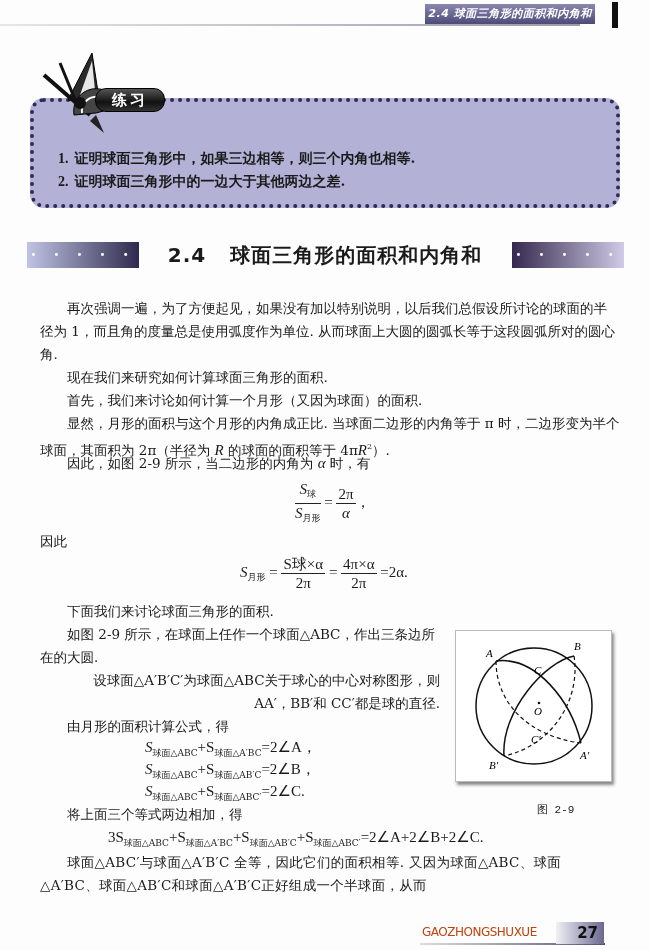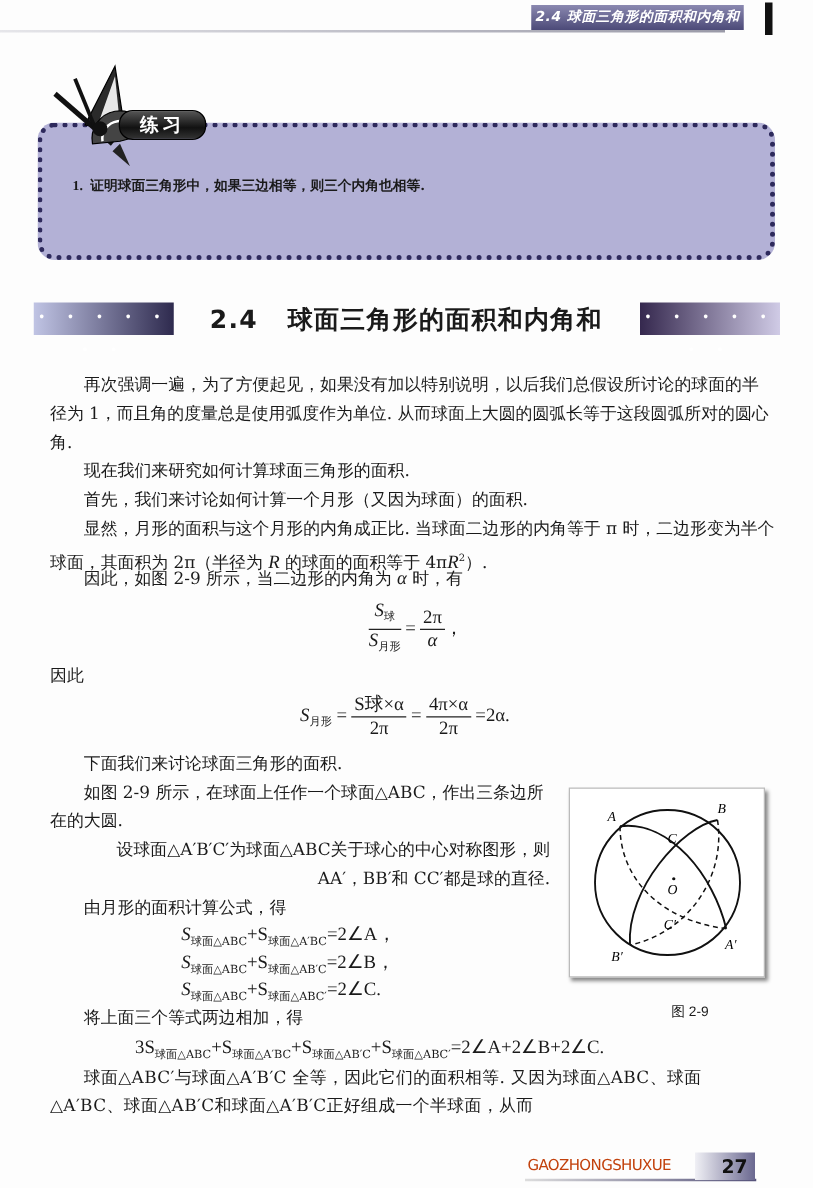--- a/index.html
+++ b/index.html
@@ -25,21 +25,21 @@
   .practice-label {
     position:absolute; left:95px; top:88px; width:68px; height:22px; border-radius:11px;
     background:linear-gradient(to bottom,#555 0%,#111 60%,#333 100%);
     border:1px solid #000; color:#fff; font-family:"DejaVu Sans", sans-serif; font-weight:bold;
     font-size:15px; line-height:22px; text-align:center; letter-spacing:3px;
   }
   .practice-box {
     position:absolute; left:30px; top:98px; width:590px; height:110px;
     background:#b3b1d6; border:4px dotted #2e2a5c; border-radius:14px; box-sizing:border-box;
   }
-  .practice-list { position:absolute; left:58px; top:137px; font-size:11px; line-height:23px; font-weight:bold; font-family:"DejaVu Serif", serif; }
+  .practice-list { position:absolute; left:58px; top:147px; font-size:14px; line-height:23px; font-weight:bold; font-family:"DejaVu Serif", serif; }
   .practice-list div { white-space:nowrap; }
   .practice-list .num { font-family:"Liberation Serif", serif; font-weight:bold; margin-right:6px; }
 
   
   .sec-head { position:absolute; top:240px; left:0; width:650px; height:30px; }
   .sec-head .l, .sec-head .r {
     position:absolute; top:2px; height:26px; width:112px;
     color:#fff; font-size:10px; letter-spacing:7px; line-height:26px; text-align:center; font-family:"DejaVu Sans", sans-serif;
   }
   .sec-head .l { left:27px; background:linear-gradient(to right,#c0c4e4,#2e2a4e); }
@@ -55,21 +55,21 @@
   .i { font-style:italic; font-family:"Liberation Serif", serif; font-size:15px; }
   .eq { position:absolute; font-family:"Liberation Serif", serif; font-size:15px; white-space:nowrap; }
   .frac { display:inline-block; vertical-align:middle; text-align:center; }
   .frac .n { display:block; border-bottom:1px solid #222; padding:0 2px; line-height:18px; }
   .frac .d { display:block; line-height:18px; }
   sub { font-size:9px; font-family:"DejaVu Serif", serif; }
   .sub-cjk { font-size:9px; vertical-align:-3px; font-family:"DejaVu Serif", serif; }
 
   
   .figure { position:absolute; left:455px; top:630px; width:155px; height:150px; background:#fff; box-shadow:2px 3px 3px #888; border:1px solid #bbb; }
-  .fig-cap { position:absolute; left:505px; top:802px; font-size:11px; font-family:Liberation Sans, sans-serif;padding-left:32px; }
+  .fig-cap { position:absolute; left:505px; top:802px; font-size:11px; font-family:Liberation Mono, monospace;padding-left:32px; }
 
   
   .footer-text { position:absolute; left:422px; top:925px; font-family:"DejaVu Sans", sans-serif; font-size:12px; color:#c2410c; letter-spacing:-0.5px; }
   .footer-bar { position:absolute; left:420px; top:943px; width:185px; height:2px; background:linear-gradient(to right,#ddd,#55527a); }
   .page-num {
     position:absolute; left:556px; top:922px; width:48px; height:22px;
     background:linear-gradient(to right,#f0f0f5,#6a6890); font-family:"DejaVu Sans", sans-serif; font-weight:bold; font-size:15px; line-height:22px; text-align:right; padding-right:6px; box-sizing:border-box; color:#111;
   }
 </style>
 </head>
@@ -88,20 +88,21 @@
   <line x1="14" y1="30" x2="60" y2="70" stroke="#111" stroke-width="4"></line>
   <line x1="30" y1="18" x2="48" y2="62" stroke="#111" stroke-width="3"></line>
   <path d="M44,70 A22,22 0 0 1 88,62 L66,68 Z" fill="#444" stroke="#000"></path>
   <path d="M52,68 A14,14 0 0 1 80,64" fill="none" stroke="#fff" stroke-width="2"></path>
   <circle cx="50" cy="58" r="6" fill="#111"></circle>
   <polygon points="66,70 74,88 60,76" fill="#222"></polygon>
 </svg>
 <div class="practice-label">练习</div>
 <div class="practice-list">
   <div><span class="num">1.</span><span>证明球面三角形中，如果三边相等，则三个内角也相等.</span></div>
+  <div><span class="num">2.</span><span>证明球面三角形中的一边大于其他两边之差.</span></div>
 </div>
 
 <div class="sec-head">
   <div class="l">• • • • • • •</div>
   <div class="title"><span>2.4</span>&nbsp;&nbsp;&nbsp;<span>球面三角形的面积和内角和</span></div>
   <div class="r">• • • • • • •</div>
 </div>
 
 <div class="p indent" style="top:297px;">再次强调一遍，为了方便起见，如果没有加以特别说明，以后我们总假设所讨论的球面的半径为 1，而且角的度量总是使用弧度作为单位. 从而球面上大圆的圆弧长等于这段圆弧所对的圆心角.</div>
 <div class="p indent" style="top:366px;">现在我们来研究如何计算球面三角形的面积.</div>

